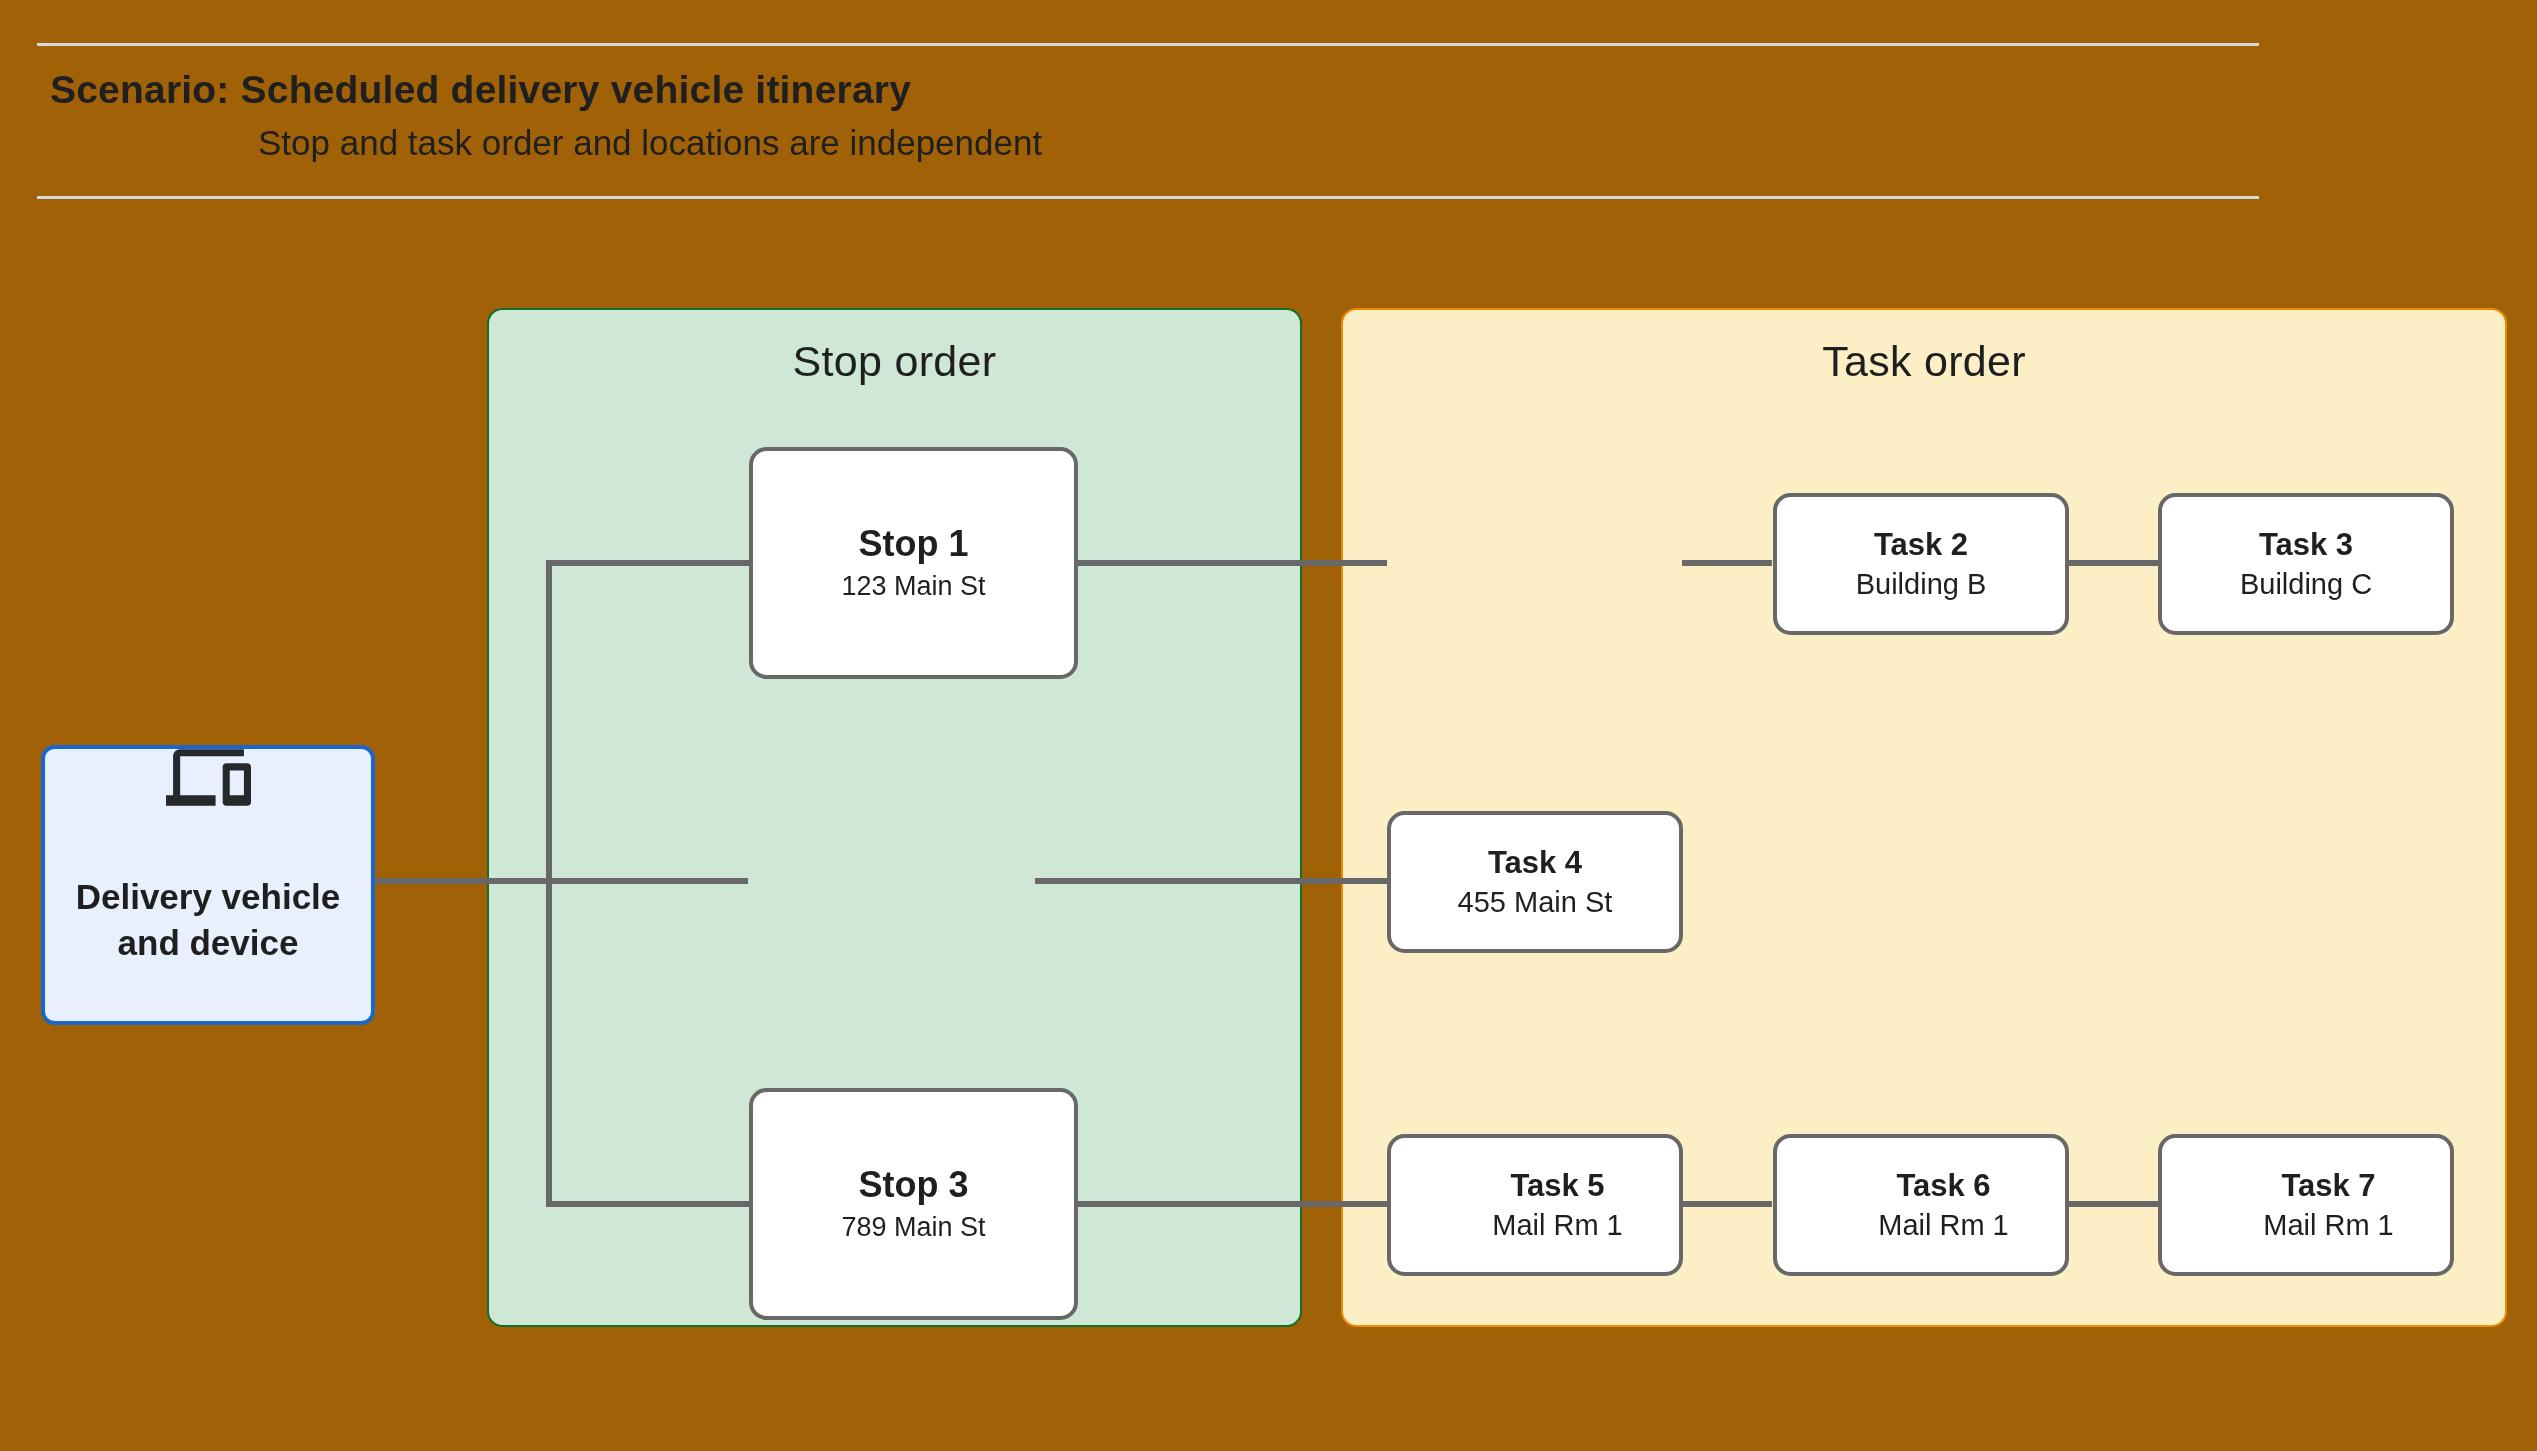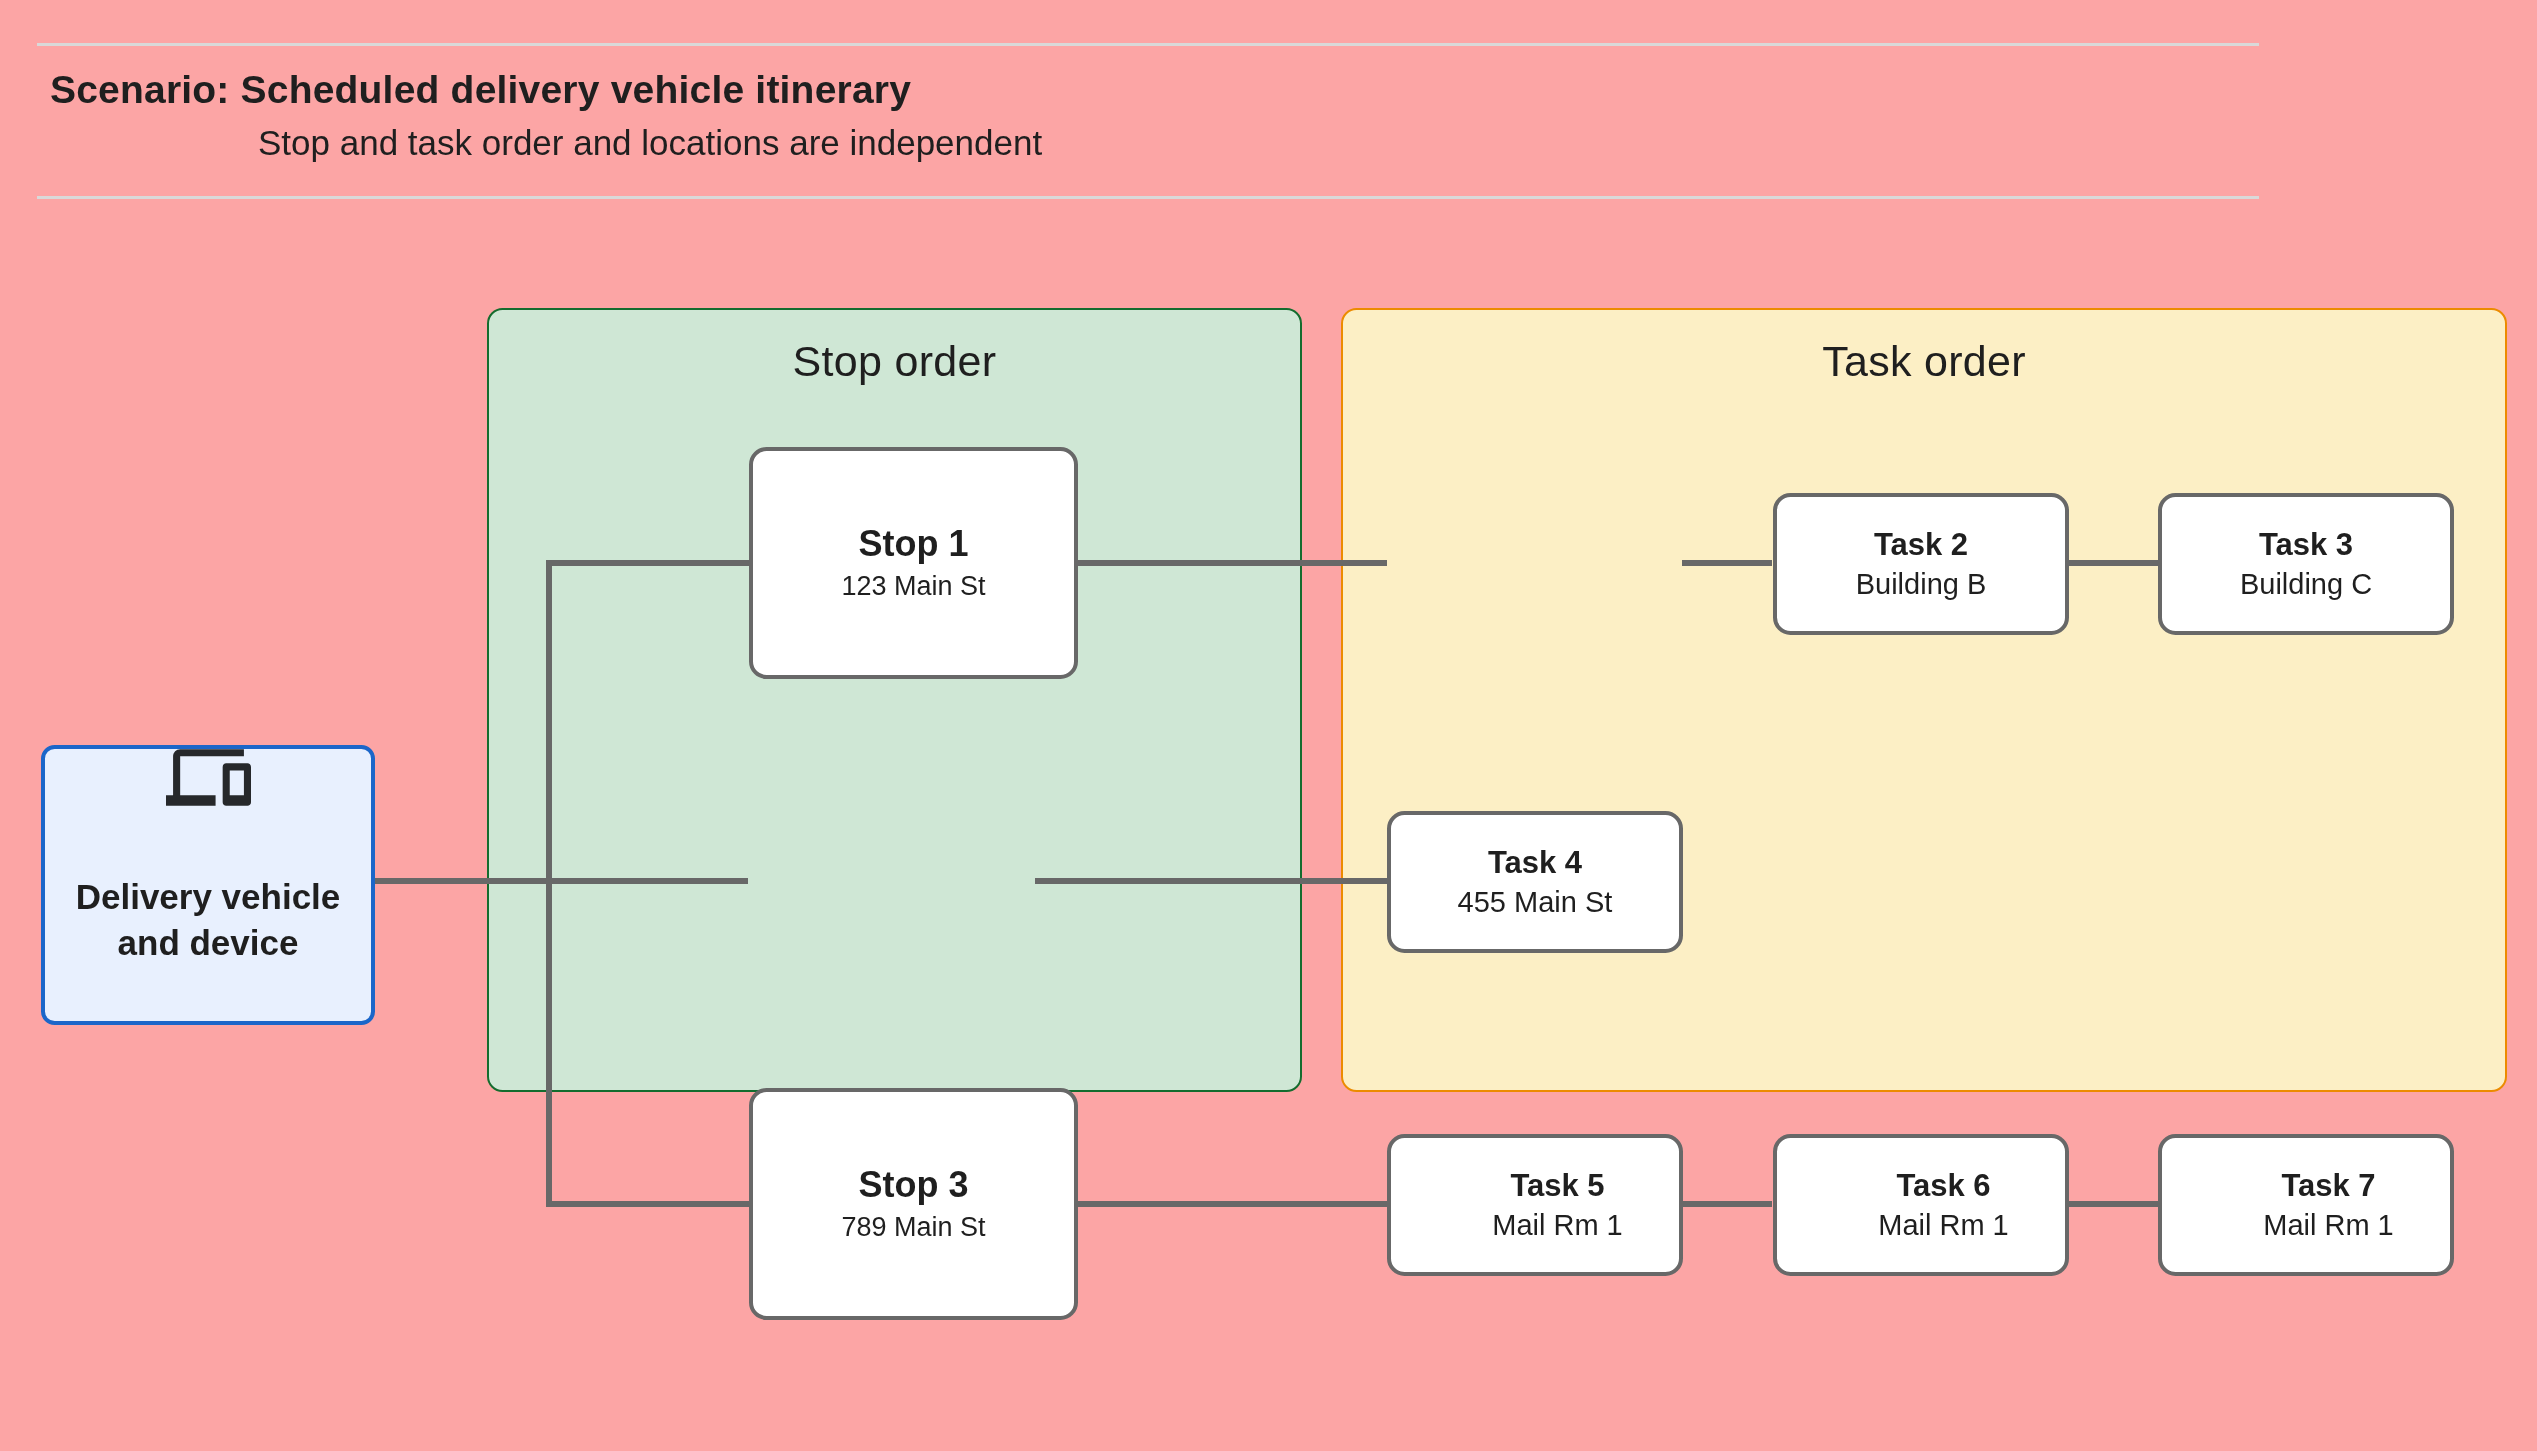--- a/index.html
+++ b/index.html
@@ -14,31 +14,31 @@
     --vehicle-fill:#e8f0fe;
     --vehicle-border:#1b66c9;
   }
   *{margin:0;padding:0;box-sizing:border-box;}
   html,body{background:#ffffff;}
   body{
     font-family:"Liberation Sans", sans-serif;
     color:var(--text);
     width:2538px;height:1452px;
   }
-  .canvas{position:relative;width:2538px;height:1452px;background:#fca5a5;overflow:hidden;}
+  .canvas{position:relative;width:2538px;height:1452px;background:#a16207;overflow:hidden;}
 
   
   .rule{position:absolute;left:37px;width:2222px;height:2.9px;background:var(--divider);}
   .rule-top{top:43px;}
   .rule-bottom{top:196px;}
   .page-title{position:absolute;left:50px;top:68px;font-size:39px;font-weight:700;letter-spacing:0.2px;white-space:nowrap;}
   .page-subtitle{position:absolute;left:258px;top:123px;font-size:35px;font-weight:400;white-space:nowrap;}
 
   
-  .panel{position:absolute;top:308px;height:784px;border-radius:15.5px;border:2.9px solid;}
+  .panel{position:absolute;top:308px;height:1019px;border-radius:15.5px;border:2.9px solid;}
   .panel-stop{left:487px;width:815px;background:var(--stop-fill);border-color:var(--stop-border);}
   .panel-task{left:1341px;width:1166px;background:var(--task-fill);border-color:var(--task-border);}
   .panel-title{position:absolute;top:27px;left:0;width:100%;text-align:center;font-size:43px;font-weight:400;letter-spacing:0.3px;}
 
   
   .line{position:absolute;background:var(--connector);z-index:2;}
   .ln-branch-v{left:546px;top:560px;width:5.8px;height:647px;}
   .ln-stop1-h{left:546px;top:560px;width:203px;height:5.8px;}
   .ln-vehicle-h{left:374px;top:878px;width:374px;height:5.8px;}
   .ln-stop3-h{left:546px;top:1201px;width:203px;height:5.8px;}

